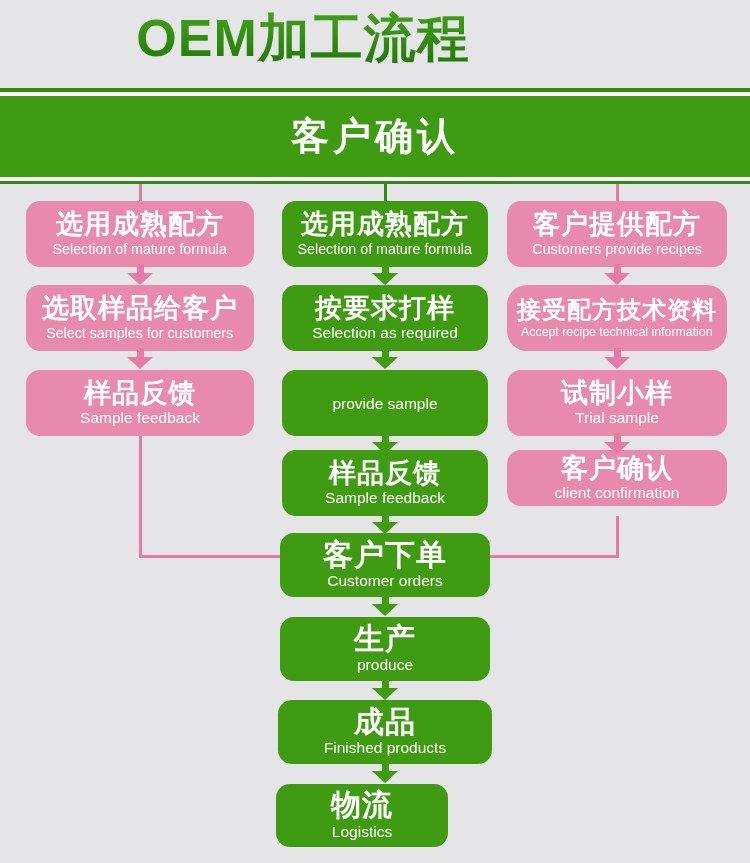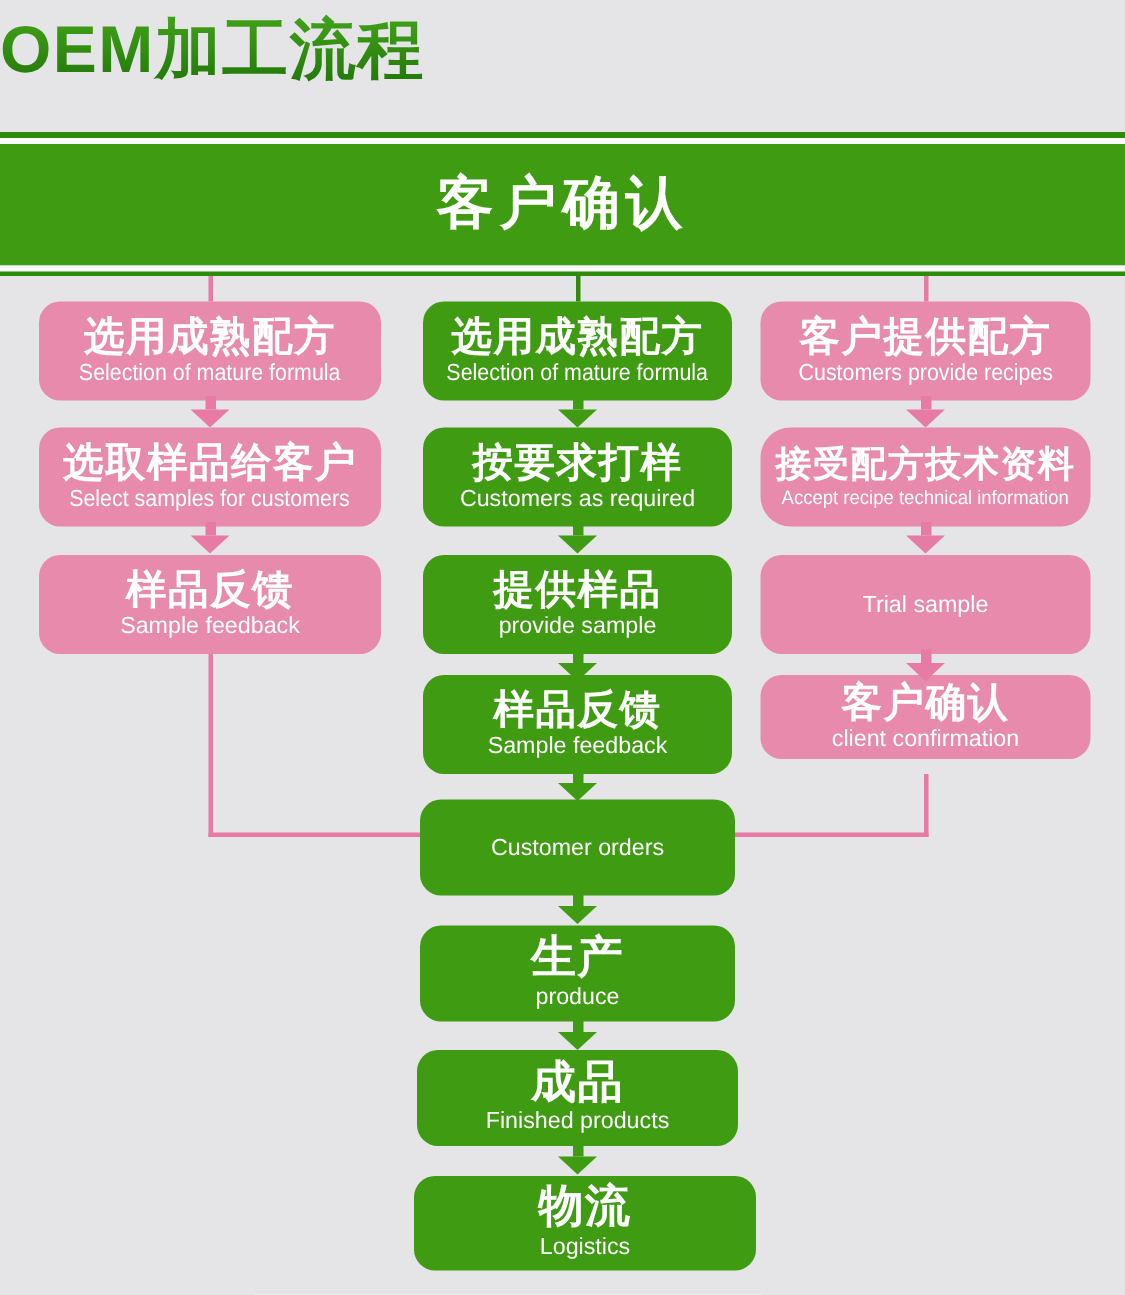--- a/index.html
+++ b/index.html
@@ -1,21 +1,21 @@
 <!DOCTYPE html>
 <html><head>
 <meta charset="utf-8">
 <style>
   html,body{margin:0;padding:0;}
   body{font-family:"Liberation Sans","DejaVu Sans",sans-serif;}
   .stage{position:relative;width:750px;height:863px;background:#e5e5e7;overflow:hidden;margin:0 auto;}
 
   
-  .title{position:absolute;top:4px;left:0;width:606px;
-         font-size:44px;font-weight:bold;letter-spacing:1px;
+  .title{position:absolute;top:4px;left:0;width:606px;text-align:center;
+         font-size:52px;font-weight:bold;letter-spacing:1px;
          background:linear-gradient(#46a71c,#1d7206);
          -webkit-background-clip:text;background-clip:text;
          color:#2f8b10;-webkit-text-fill-color:transparent;}
 
   
   .hl{position:absolute;left:0;width:750px;z-index:1;}
   .hl.g1{top:88px;height:4px;background:#2e8b0e;}
   .hl.w1{top:92px;height:4px;background:#ffffff;}
   .hl.w2{top:177px;height:4px;background:#ffffff;}
   .hl.g2{top:181px;height:3px;background:#2e8b0e;}
@@ -84,55 +84,56 @@
     <div class="zh">样品反馈</div>
     <div class="en">Sample feedback</div>
   </div>
 
   <div class="box green" style="left:282px;top:201px;width:206px;height:66px;">
     <div class="zh">选用成熟配方</div>
     <div class="en en-cond">Selection of mature formula</div>
   </div>
   <div class="box green" style="left:282px;top:285px;width:206px;height:66px;">
     <div class="zh">按要求打样</div>
-    <div class="en">Customers as required</div>
+    <div class="en">Selection as required</div>
   </div>
   <div class="box green" style="left:282px;top:370px;width:206px;height:66px;">
-    <div class="zh">提供样品</div>
     <div class="en">provide sample</div>
   </div>
   <div class="box green" style="left:282px;top:450px;width:206px;height:66px;">
     <div class="zh">样品反馈</div>
     <div class="en">Sample feedback</div>
   </div>
   <div class="box green" style="left:280px;top:533px;width:210px;height:64px;">
+    <div class="zh zh-lg">客户下单</div>
     <div class="en">Customer orders</div>
   </div>
   <div class="box green" style="left:280px;top:617px;width:210px;height:64px;">
     <div class="zh zh-lg">生产</div>
     <div class="en">produce</div>
   </div>
   <div class="box green" style="left:278px;top:700px;width:214px;height:64px;">
     <div class="zh zh-lg">成品</div>
     <div class="en">Finished products</div>
   </div>
-  <div class="box green" style="left:276px;top:784px;width:228px;height:63px;">
+  <div class="box green" style="left:276px;top:784px;width:172px;height:63px;">
     <div class="zh zh-lg">物流</div>
     <div class="en">Logistics</div>
   </div>
 
   <div class="box pink" style="left:507px;top:201px;width:220px;height:66px;">
     <div class="zh">客户提供配方</div>
     <div class="en en-cond">Customers provide recipes</div>
   </div>
   <div class="box pink" style="left:507px;top:285px;width:220px;height:66px;border-radius:20px;">
     <div class="zh" style="font-size:24px;">接受配方技术资料</div>
     <div class="en en-sm">Accept recipe technical information</div>
   </div>
   <div class="box pink" style="left:507px;top:370px;width:220px;height:66px;">
+    <div class="zh">试制小样</div>
     <div class="en">Trial sample</div>
   </div>
   <div class="box pink" style="left:507px;top:450px;width:220px;height:56px;">
     <div class="zh">客户确认</div>
     <div class="en">client confirmation</div>
   </div>
 
   <div class="arrow pink" style="left:127px;top:264px;">
       <i class="shaft"></i>
       <i class="head"></i>

